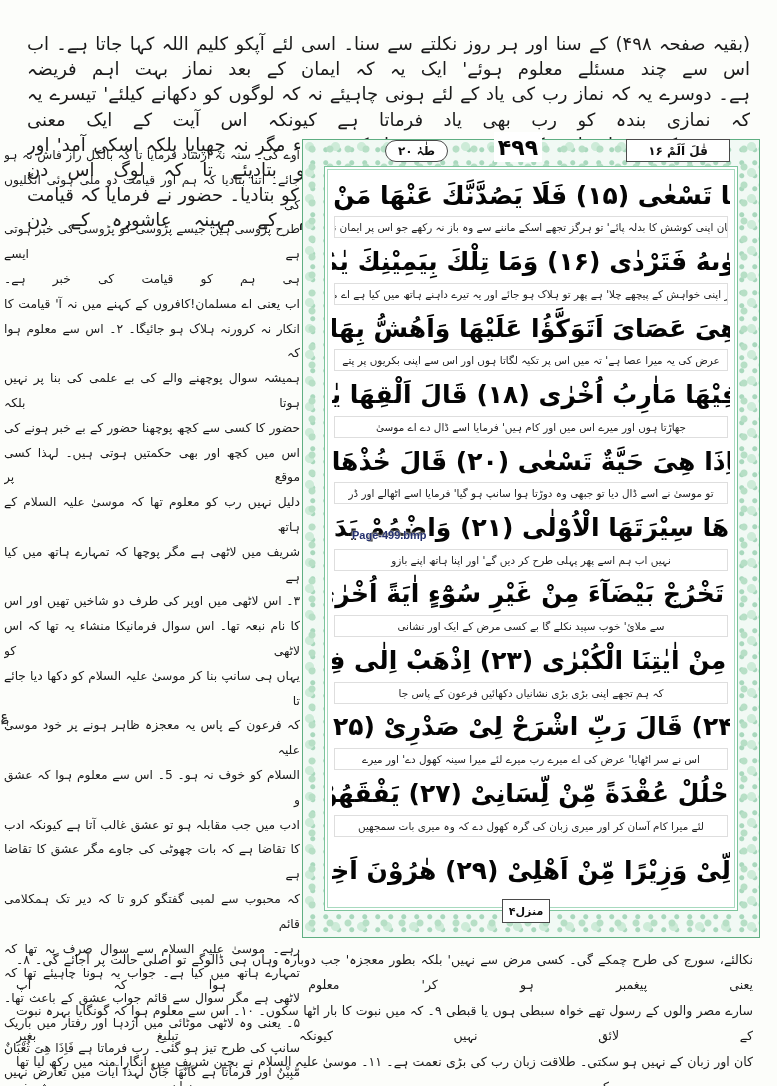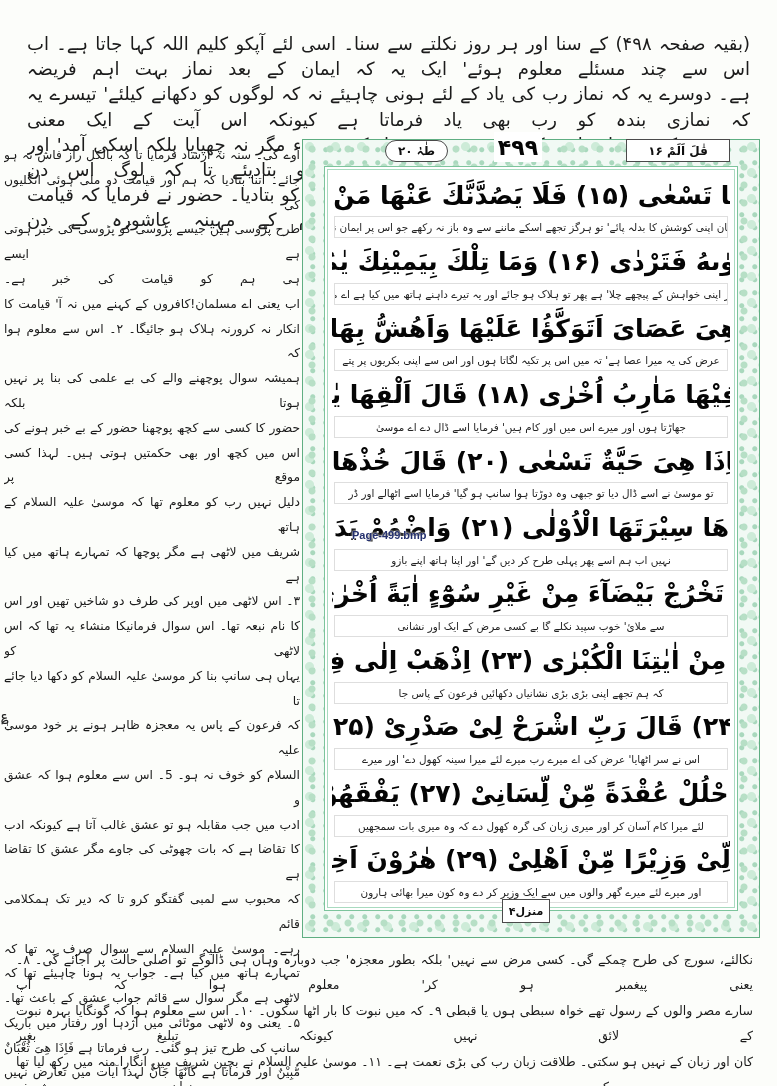--- a/index.html
+++ b/index.html
@@ -194,21 +194,20 @@
             <div class="qrow">
     <div class="qar">اِنَّهٗ طَغٰی (۲۴) قَالَ رَبِّ اشْرَحْ لِیْ صَدْرِیْ (۲۵) وَیَسِّرْ لِیْ</div>
     <div class="qtr">اس نے سر اٹھایا' عرض کی اے میرے رب میرے لئے میرا سینہ کھول دے' اور میرے</div>
   </div>
             <div class="qrow">
     <div class="qar">اَمْرِیْ (۲۶) وَاحْلُلْ عُقْدَةً مِّنْ لِّسَانِیْ (۲۷) یَفْقَهُوْا قَوْلِیْ (۲۸)</div>
     <div class="qtr">لئے میرا کام آسان کر اور میری زبان کی گرہ کھول دے کہ وہ میری بات سمجھیں</div>
   </div>
             <div class="qrow">
     <div class="qar">وَاجْعَلْ لِّیْ وَزِیْرًا مِّنْ اَهْلِیْ (۲۹) هٰرُوْنَ اَخِی (۳۰)</div>
-    <div class="qtr">اور میرے لئے میرے گھر والوں میں سے ایک وزیر کر دے وہ کون میرا بھائی ہارون</div>
   </div>
           </div>
       </div>
     </div>
   </div>
 
   <div class="chip chip-juz">قٰلَ اَلَمْ ۱۶</div>
   <div class="pagenum">۴۹۹</div>
   <div class="chip chip-surah">طٰہٰ ۲۰</div>
 

